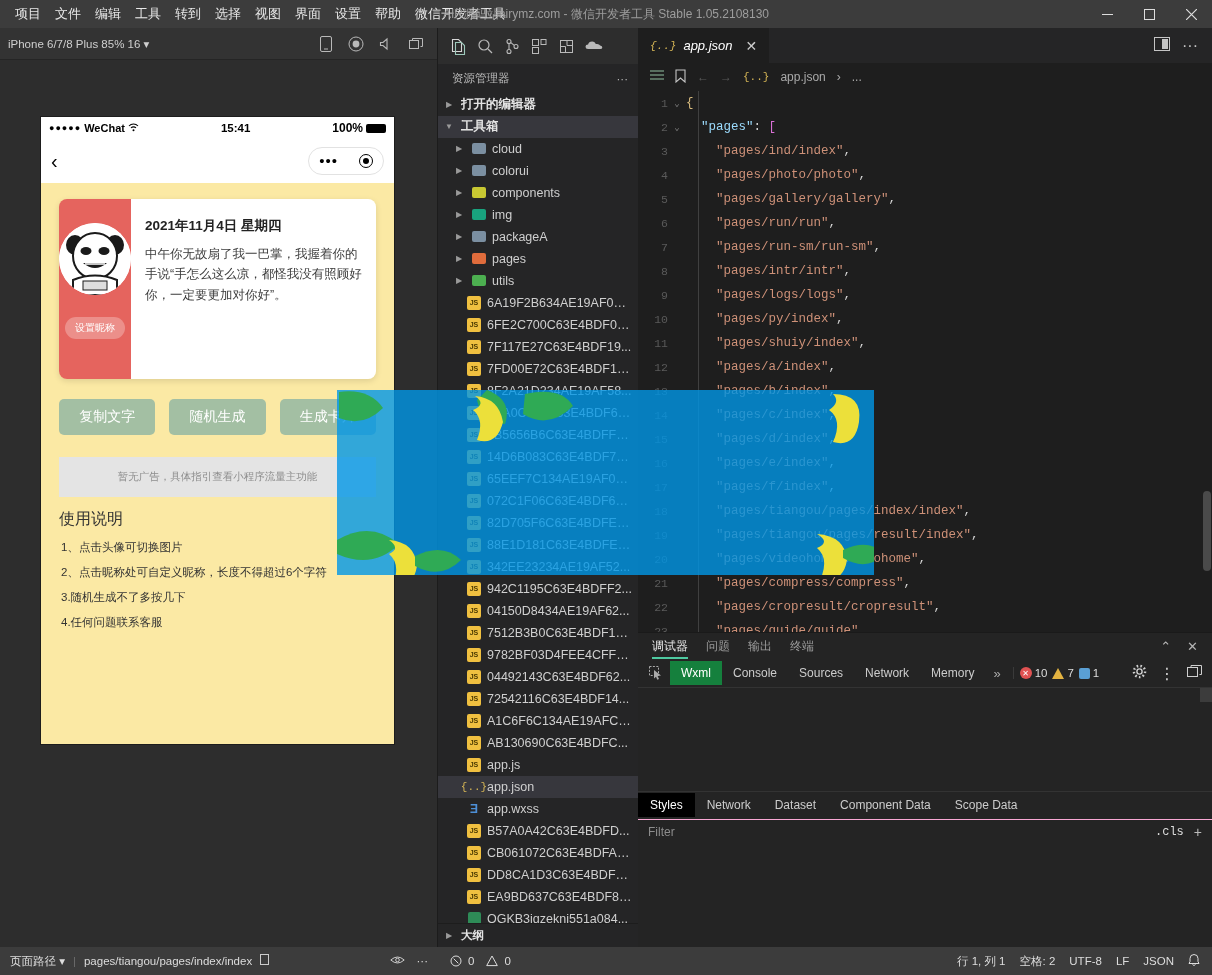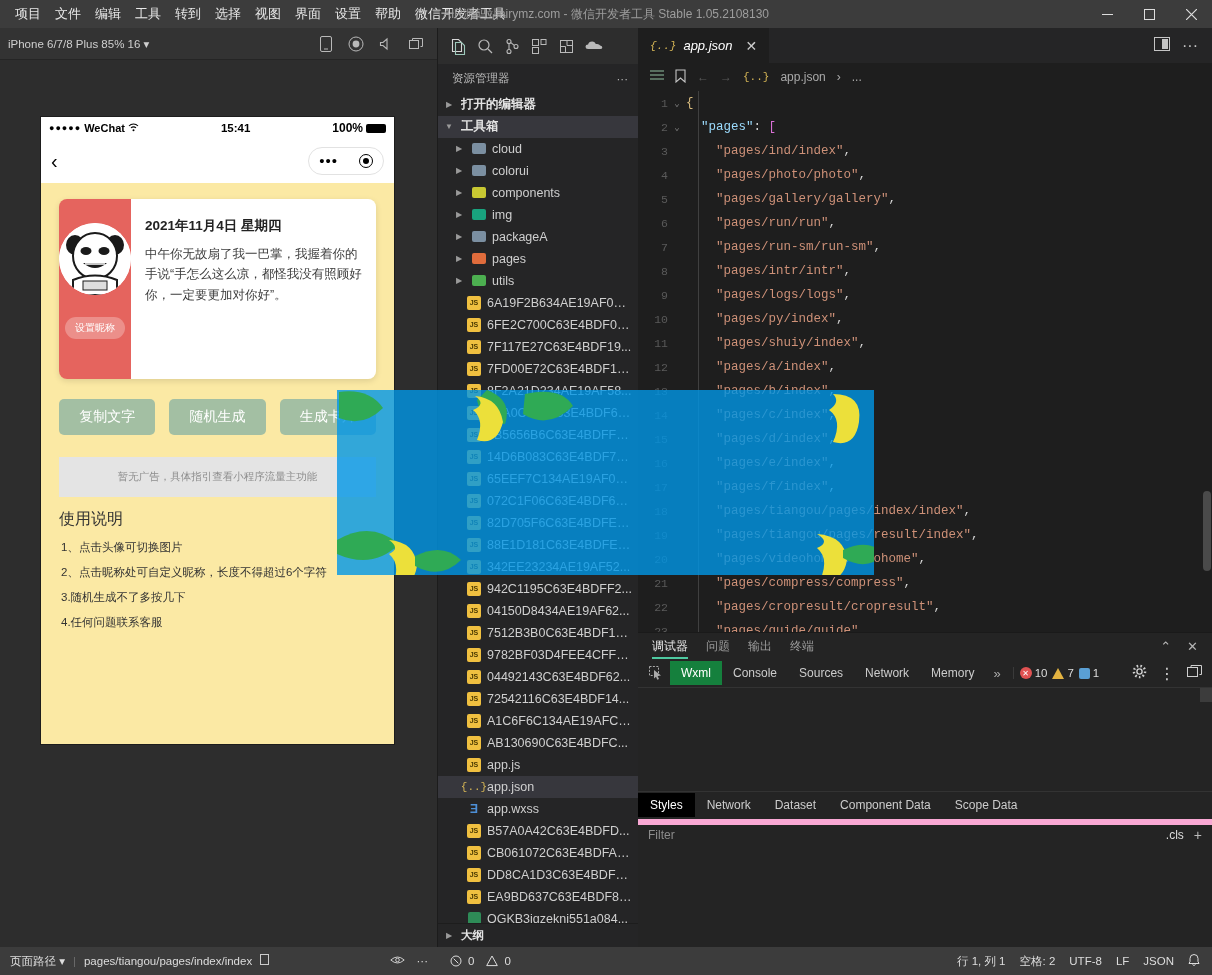--- a/index.html
+++ b/index.html
@@ -197,24 +197,24 @@
   .dt-tree { flex: 1 1 auto; background: #242424; position: relative; }
   .dt-tree-scroll { position: absolute; right: 0; top: 0; width: 12px; height: 14px; background: #3c3c3c; }
   .dt-sub {
     height: 28px; flex: 0 0 28px; display: flex; align-items: center; gap: 0;
     background: #242424; border-top: 1px solid #333;
   }
   .dt-stab { font-size: 12px; color: #ccc; padding: 5px 12px; }
   .dt-stab.active { background: #000; color: #fff; }
   .dt-filter {
     height: 26px; flex: 0 0 26px; display: flex; align-items: center; background: #242424;
-    border-top: 6px solid #f9a8d4; padding: 0 10px; font-size: 12px; color: #8c8c8c;
+    border-top: 1px solid #f9a8d4; padding: 0 10px; font-size: 12px; color: #8c8c8c;
   }
   .dt-filter-right { margin-left: auto; display: flex; align-items: center; gap: 10px; }
-  .cls { font-family: Liberation Sans, sans-serif; color: #ddd; font-size: 12px; }
+  .cls { font-family: Liberation Mono, monospace; color: #ddd; font-size: 12px; }
   .plus { color: #bbb; font-size: 14px; }
   .dt-rest { flex: 1 1 auto; background: #242424; }
 
   
   .statusbar {
     height: 28px; flex: 0 0 28px; background: #3c3c3c; display: flex; align-items: center;
     font-size: 11.5px; color: #ddd;
   }
   .sb-sim { width: 438px; flex: 0 0 438px; display: flex; align-items: center; gap: 8px; padding: 0 10px; }
   .sb-div { color: #6d6d6d; }

